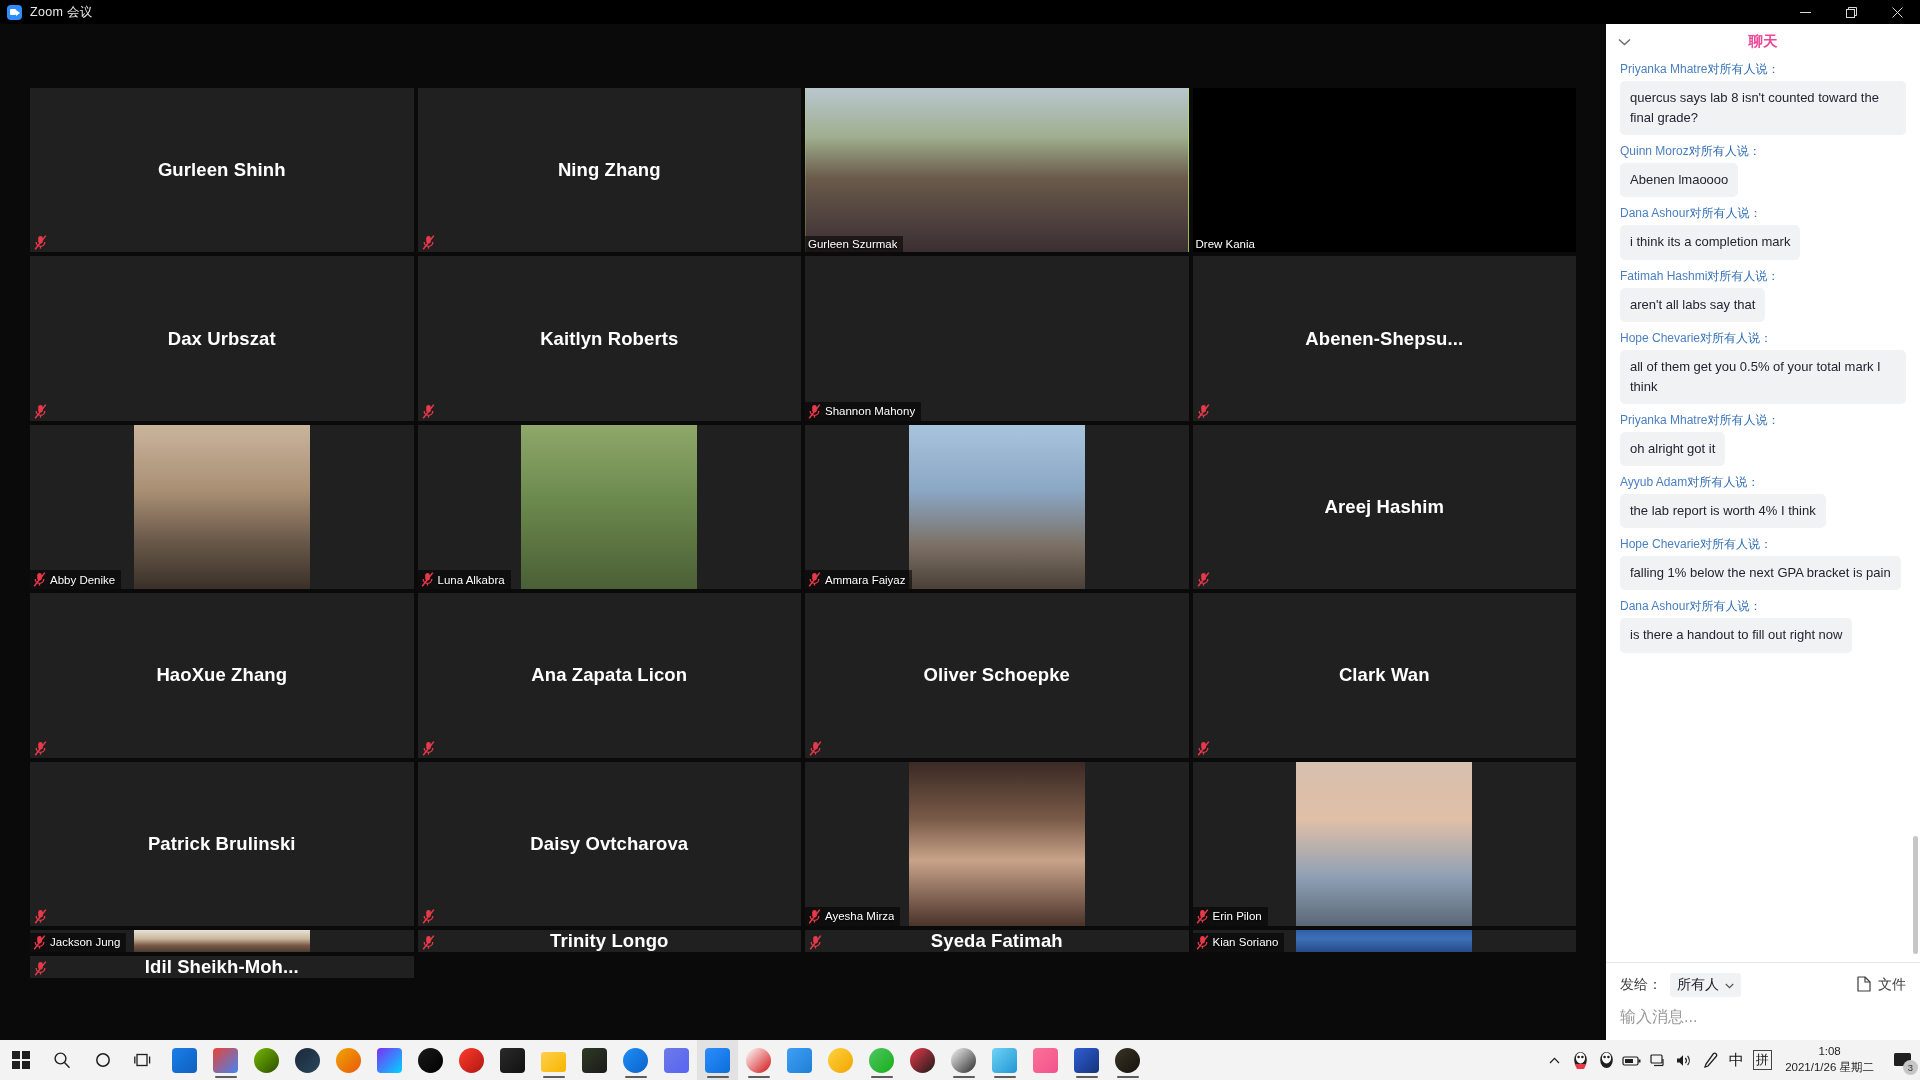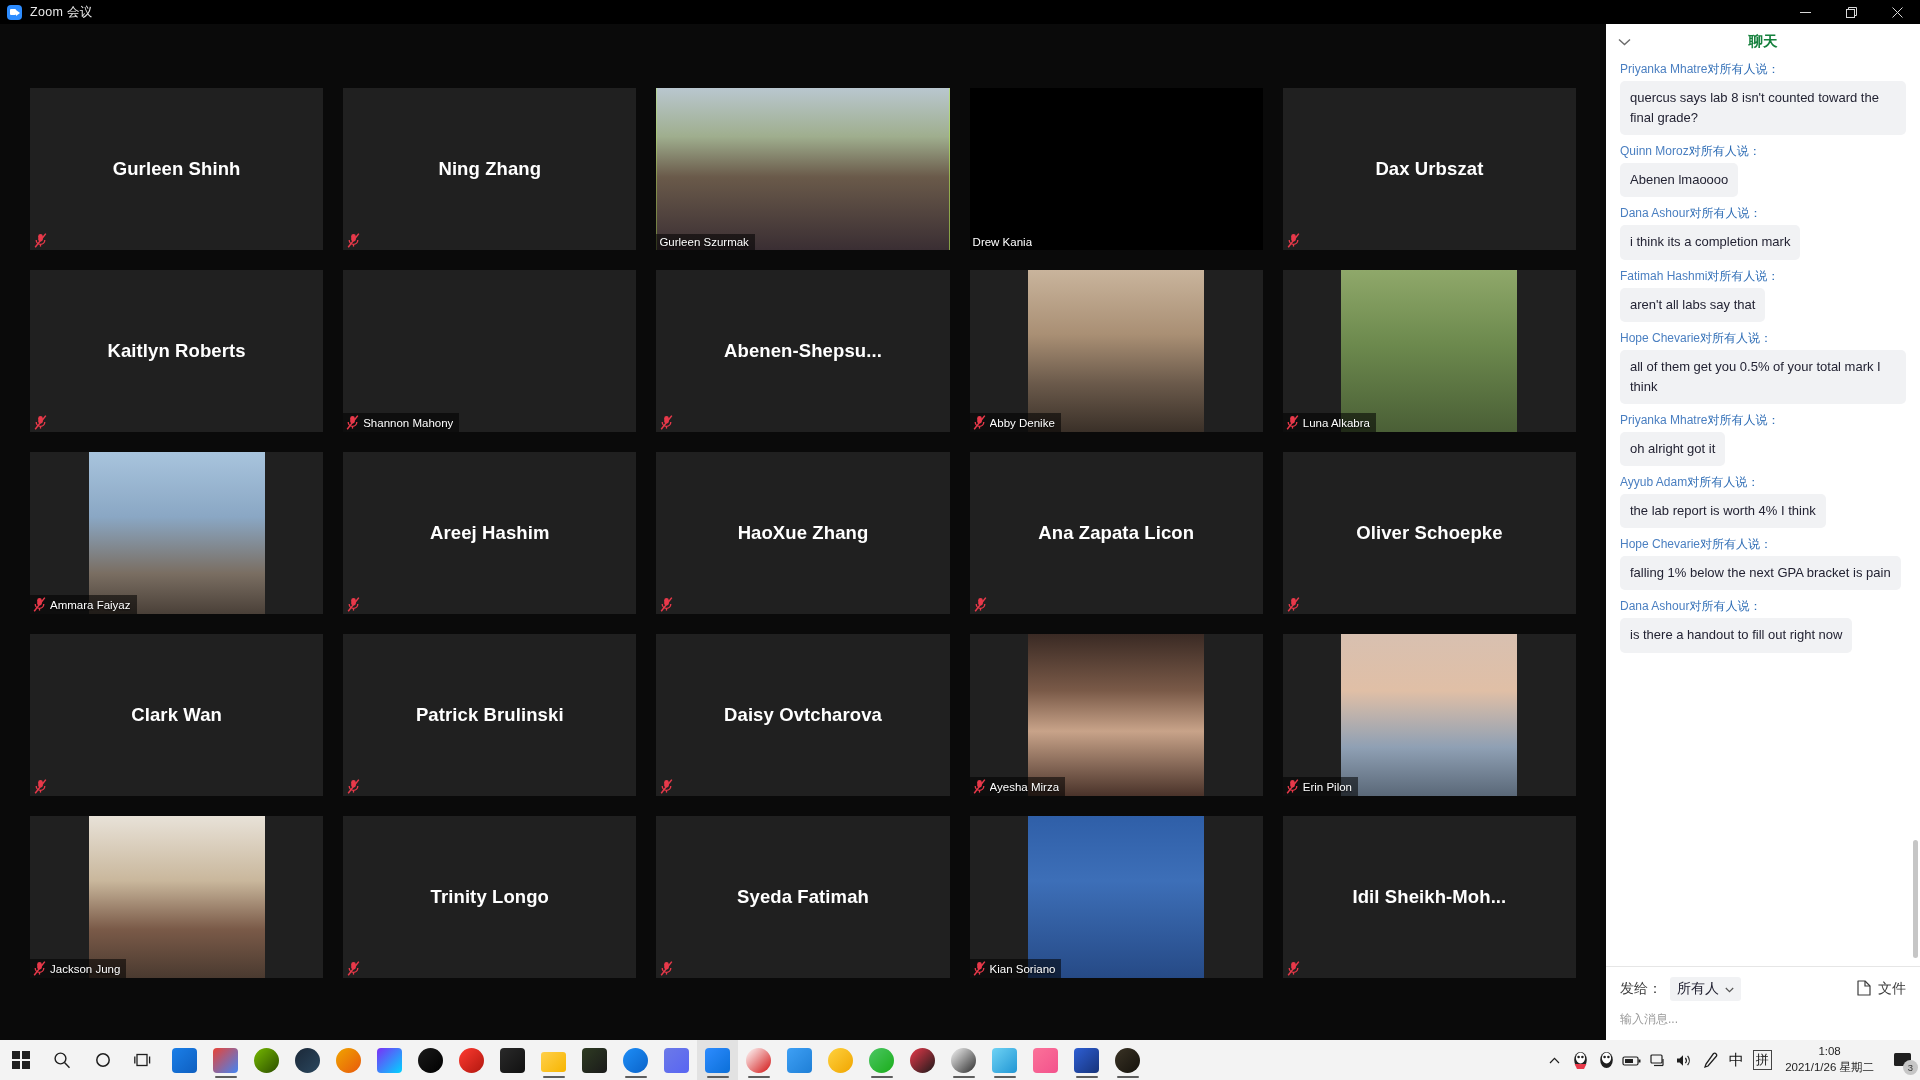--- a/index.html
+++ b/index.html
@@ -53,23 +53,23 @@
   .stage {
     position: absolute; top: 24px; left: 0;
     width: 1606px; height: 1016px;
     background: #0a0a0a;
   }
   .grid {
     position: absolute;
     left: 30px; top: 64px;
     width: 1546px; height: 890px;
     display: grid;
-    grid-template-columns: repeat(5, 1fr);
+    grid-template-columns: repeat(4, 1fr);
     grid-template-rows: repeat(5, 1fr);
-    gap: 20px;
+    gap: 4px;
   }
   .tile {
     position: relative;
     background: #202020;
     overflow: hidden;
     display: flex; align-items: center; justify-content: center;
   }
   .tile.speaking {
     outline: 3px solid #b5e853;
     outline-offset: -3px;
@@ -125,21 +125,21 @@
     display: flex; align-items: center;
     position: relative;
     background: #fff;
   }
   .chat-chevron {
     position: absolute; left: 12px; top: 50%; transform: translateY(-50%);
     color: #6b6b6b;
   }
   .chat-title {
     flex: 1; text-align: center;
-    font-size: 14.5px; font-weight: bold; color: #15803d;
+    font-size: 14.5px; font-weight: bold; color: #ec4899;
   }
   .chat-body {
     flex: 1;
     overflow: hidden;
     padding: 4px 14px 0 14px;
     position: relative;
   }
   .msg { margin-bottom: 9px; }
   .msg-from {
     font-size: 12px;
@@ -185,21 +185,21 @@
   .send-to-pill .caret { margin-left: 6px; color: #555; font-size: 10px; }
   .file-btn {
     margin-left: auto;
     display: flex; align-items: center;
     color: #3c3c3c;
     text-align: center;
   }
   .file-btn .flabel { margin-left: 7px; }
   .chat-input {
     margin-top: 10px;
-    font-size: 12px;
+    font-size: 16px;
     color: #9a9a9a;
   }
 
   
   .taskbar {
     position: absolute; left: 0; bottom: 0;
     width: 1920px; height: 40px;
     background: #f3f3f3;
     display: flex; align-items: center;
   }

